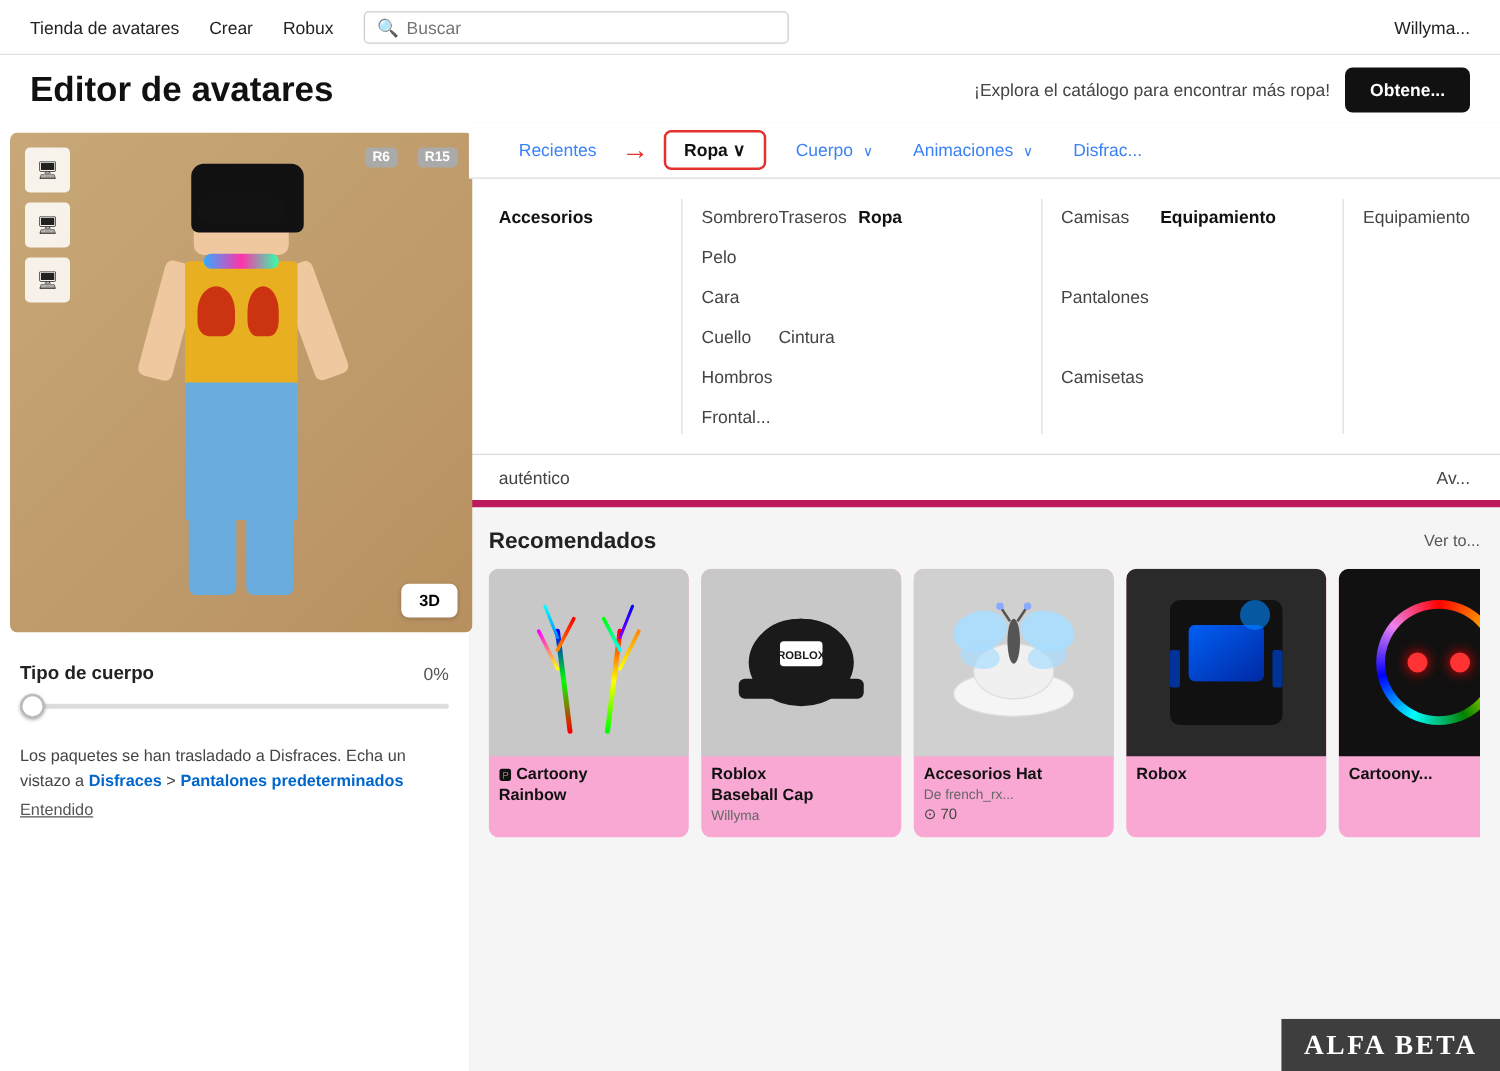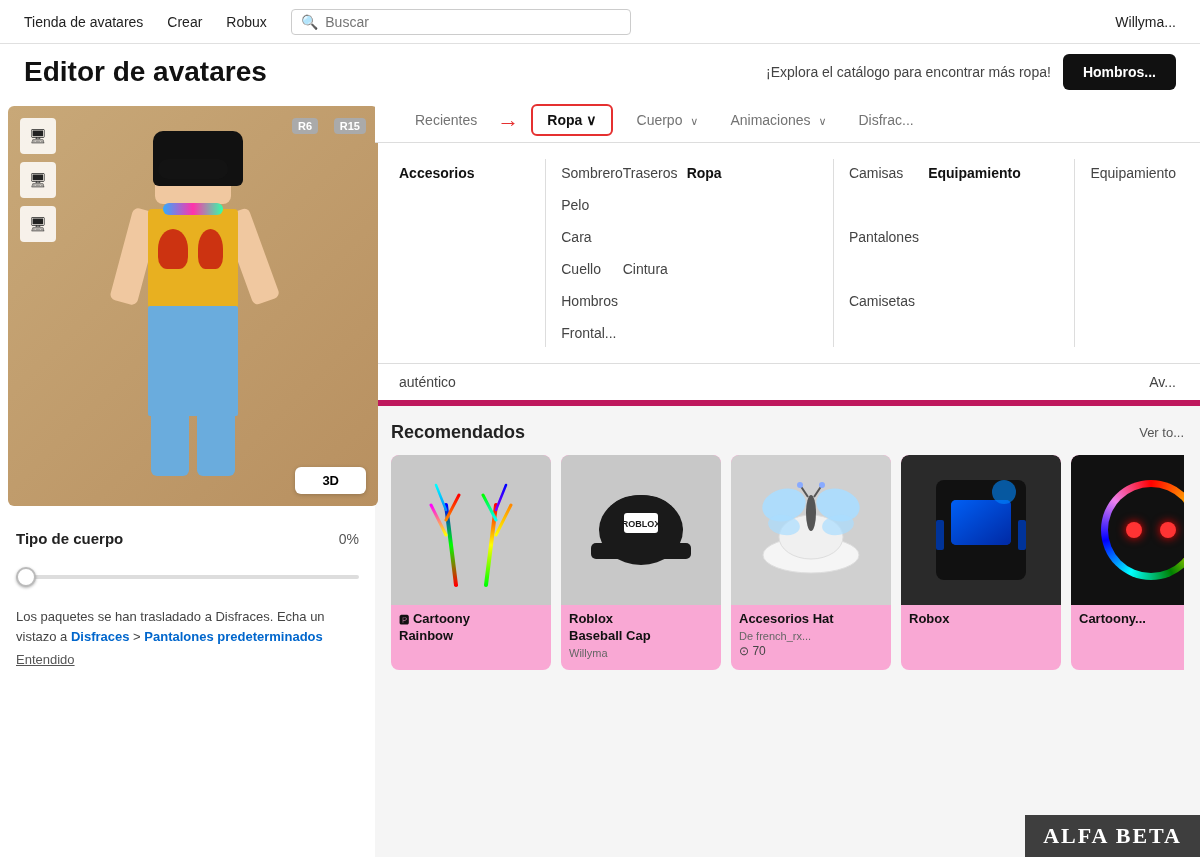--- a/index.html
+++ b/index.html
@@ -55,24 +55,24 @@
     .avatar-placeholder {
       width: 100%; height: 100%;
       background: linear-gradient(135deg, #c8a878 0%, #b89060 100%);
       display: flex; align-items: center; justify-content: center;
     }
 
     .r6-badge { position: absolute; top: 12px; right: 60px; background: #aaa; color: #fff; font-size: 11px; font-weight: 700; padding: 2px 6px; border-radius: 4px; }
     .r15-badge { position: absolute; top: 12px; right: 12px; background: #aaa; color: #fff; font-size: 11px; font-weight: 700; padding: 2px 6px; border-radius: 4px; }
     .view-icons { position: absolute; left: 12px; top: 12px; display: flex; flex-direction: column; gap: 8px; }
     .view-icon-box { width: 36px; height: 36px; background: rgba(255,255,255,0.85); border-radius: 4px; display: flex; align-items: center; justify-content: center; cursor: pointer; }
-    .view-3d-btn { position: absolute; bottom: 12px; right: 12px; background: #fff; border: none; border-radius: 6px; padding: 6px 27px; font-size: 13px; font-weight: 700; cursor: pointer; box-shadow: 0 1px 4px rgba(0,0,0,0.2); }
+    .view-3d-btn { position: absolute; bottom: 12px; right: 12px; background: #fff; border: none; border-radius: 6px; padding: 6px 14px; font-size: 13px; font-weight: 700; cursor: pointer; box-shadow: 0 1px 4px rgba(0,0,0,0.2); }
 
     .body-type-section { padding: 16px 16px 8px 16px; }
-    .body-type-header { display: flex; justify-content: space-between; align-items: center; margin-bottom: 20px; }
+    .body-type-header { display: flex; justify-content: space-between; align-items: center; margin-bottom: 8px; }
     .body-type-label { font-size: 15px; font-weight: 600; }
     .body-type-pct { font-size: 14px; color: #555; }
     .slider-container { position: relative; height: 20px; }
     .slider-track { height: 4px; background: #ddd; border-radius: 2px; position: absolute; top: 8px; left: 0; right: 0; }
     .slider-fill { height: 4px; background: #ddd; border-radius: 2px; width: 0%; }
     .slider-thumb { width: 20px; height: 20px; background: #fff; border: 2px solid #bbb; border-radius: 50%; position: absolute; top: 0; left: 0; box-shadow: 0 1px 3px rgba(0,0,0,0.3); }
 
     .info-box { padding: 12px 16px; }
     .info-text { font-size: 13px; color: #444; line-height: 1.5; }
     .info-link-bold { font-weight: 700; color: #0066cc; cursor: pointer; }
@@ -82,21 +82,21 @@
     .right-panel { flex: 1; background: #f5f5f5; padding: 0; overflow: hidden; }
 
     
     .tabs-row {
       display: flex; align-items: center;
       background: #fff; padding: 0 24px;
       border-bottom: 1px solid #ddd; gap: 0;
       position: relative;
     }
     .tab-item {
-      padding: 14px 16px; font-size: 14px; cursor: pointer; color: #737373;
+      padding: 14px 16px; font-size: 14px; cursor: pointer; color: #3b82f6;
       white-space: nowrap; position: relative;
     }
 
     
     .tab-ropa-box {
       border: 2px solid #e53030; border-radius: 6px; padding: 6px 14px;
       font-size: 14px; font-weight: 600; color: #111; cursor: pointer;
       display: flex; align-items: center; gap: 4px; background: #fff;
       margin: 4px 8px;
     }
@@ -166,21 +166,21 @@
     <span>🔍</span>
     <input type="text" placeholder="Buscar" style="">
   </div>
   <span class="nav-user">Willyma...</span>
 </nav>
 
 <div class="page-header">
   <h1 class="page-title">Editor de avatares</h1>
   <div class="header-right">
     <span class="header-promo">¡Explora el catálogo para encontrar más ropa!</span>
-    <button class="obtener-btn">Hombros...</button>
+    <button class="obtener-btn">Obtene...</button>
   </div>
 </div>
 
 <div class="main-layout">
 
   <div class="left-panel">
     <div class="avatar-container">
       <div class="avatar-placeholder">
 
         <div style="position:relative;width:180px;height:350px;">

